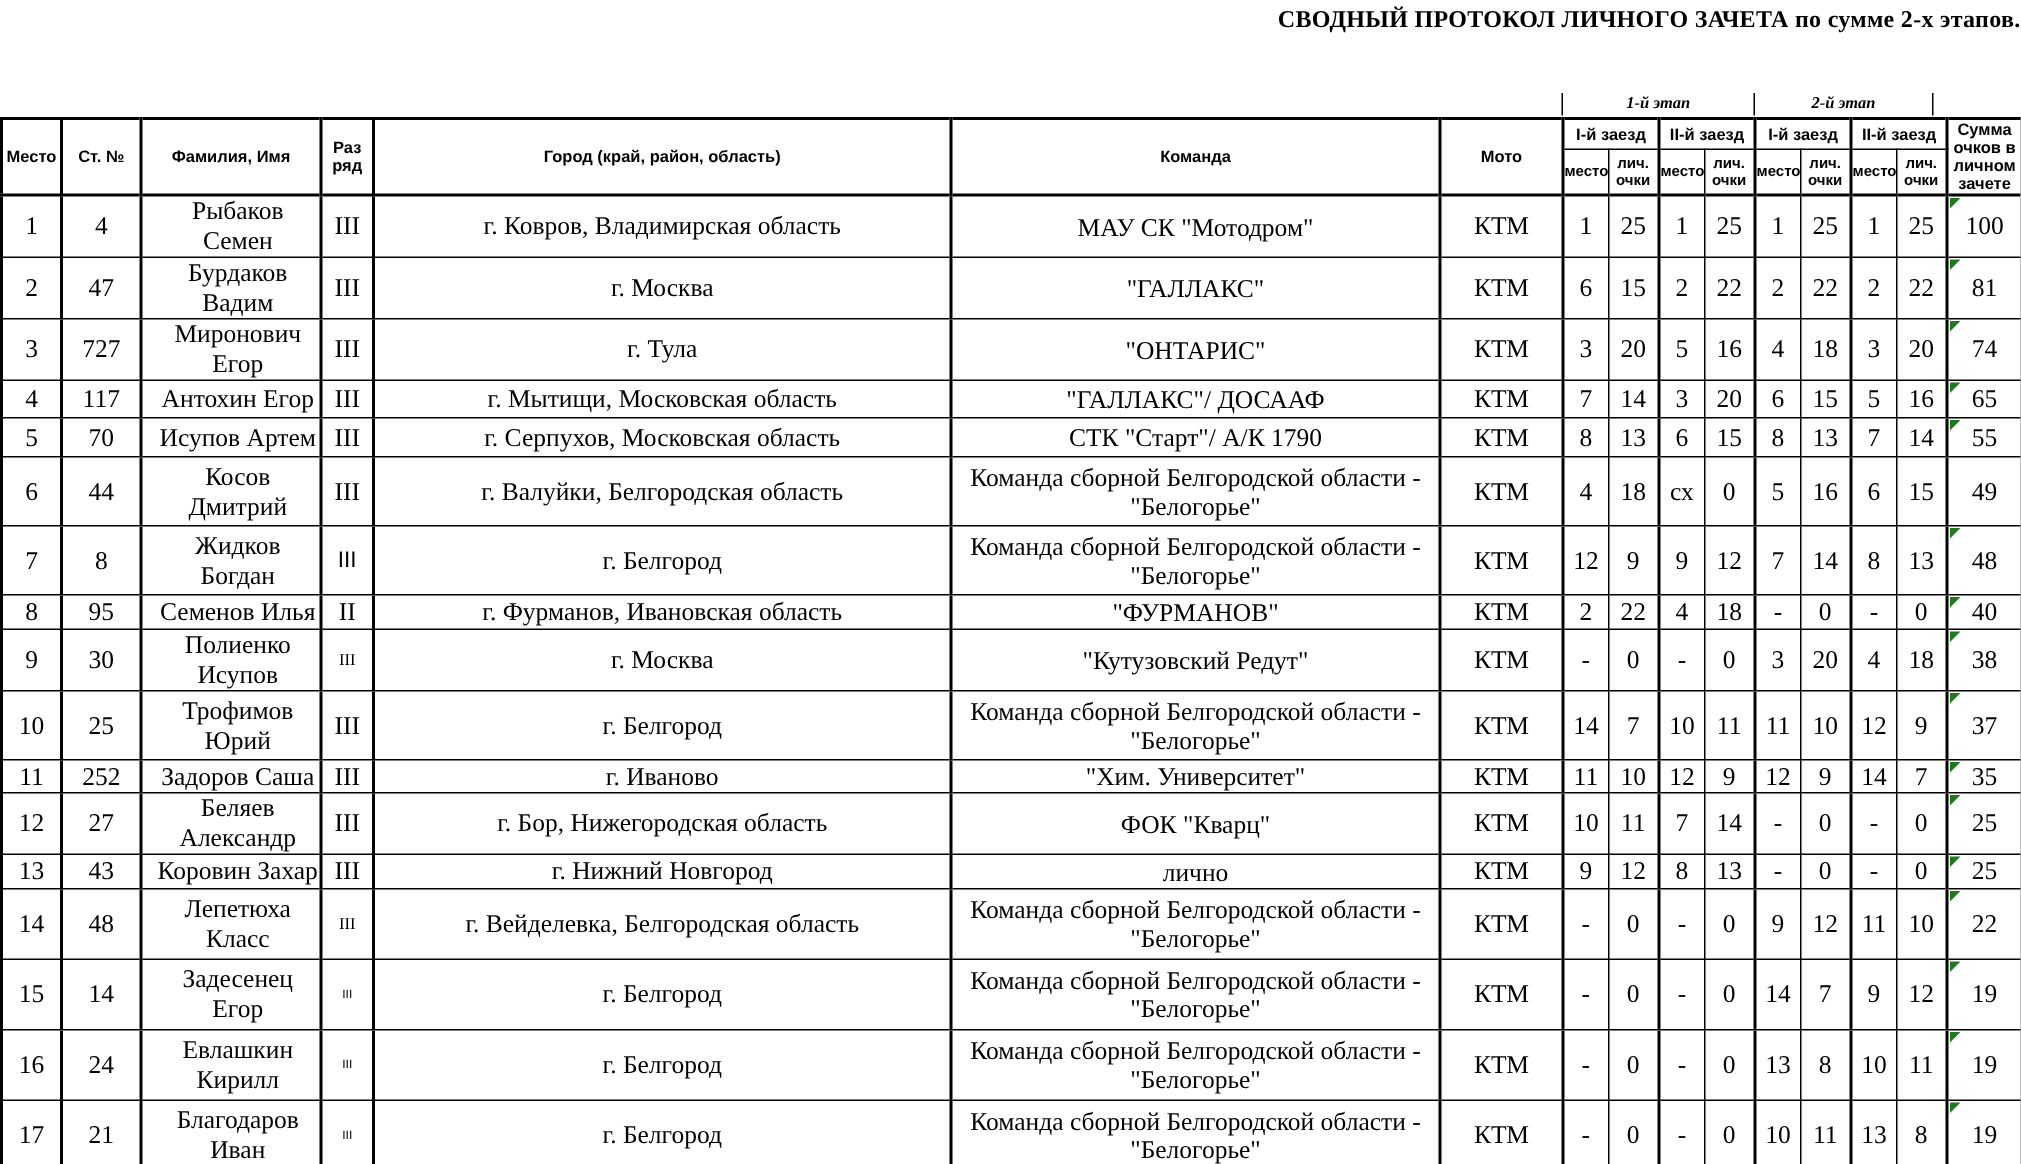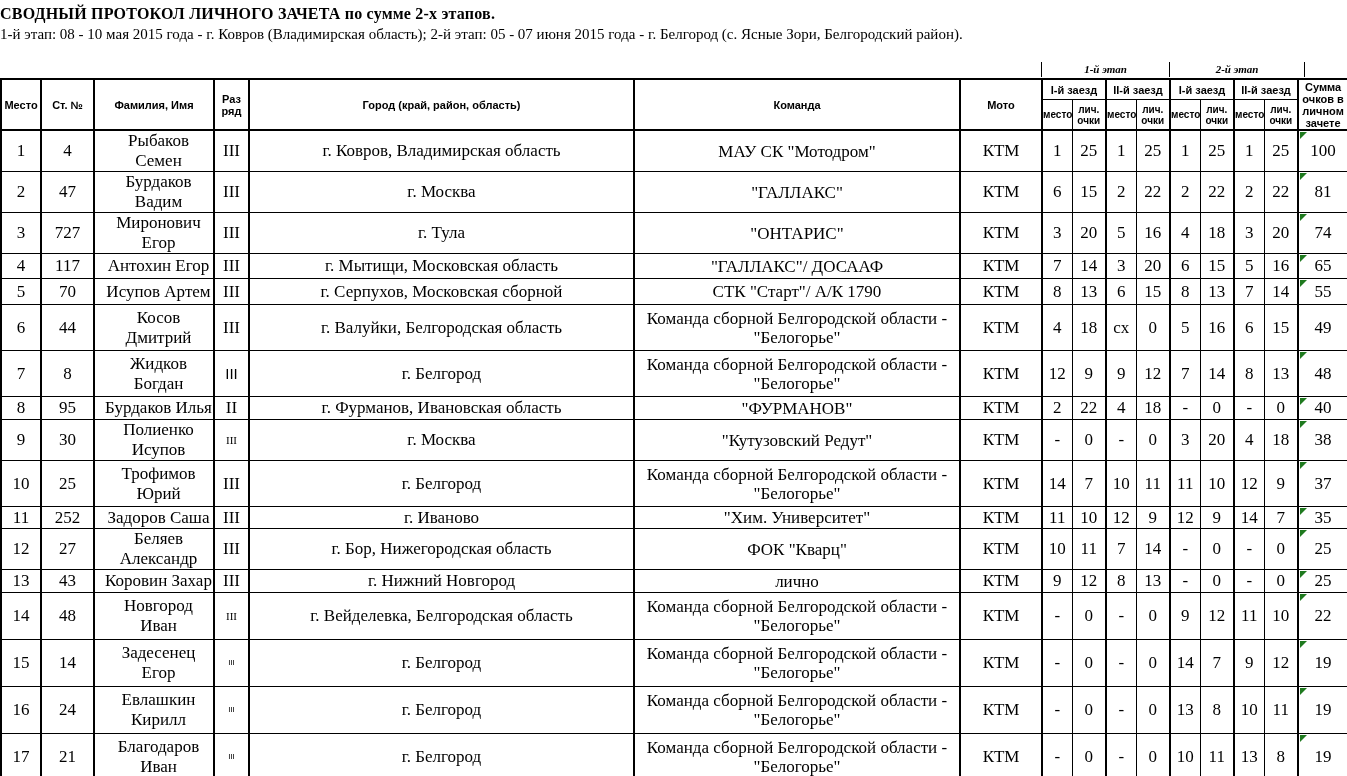--- a/index.html
+++ b/index.html
@@ -1,32 +1,32 @@
 <!DOCTYPE html>
 <html><head>
 <meta charset="utf-8">
 <style>
   * { box-sizing: border-box; }
   html,body { margin:0; padding:0; }
   body {
     width:1347px; height:776px; background:#ffffff; position:relative;
     font-family:"Liberation Serif", serif; color:#000;
   }
-  .titles { text-align:left; }
+  .titles { text-align:right; }
   .title1 { font-weight:bold; font-size:16px; padding-top:5px; letter-spacing:.2px; }
   .title2 { font-size:15px; margin-top:3px; }
   .title3 { font-weight:bold; font-style:italic; font-size:15px; margin-top:2px; }
   .title3 sup { font-size:10px; }
   .stage-label {
     position:absolute; top:62px; height:15px; line-height:14px;
     font-family:"Liberation Serif", serif; font-style:italic; font-weight:bold;
     font-size:11px; text-align:center;
   }
   #stage1 { left:1041px; width:128px; border-left:1px solid #000; }
-  #stage2 { left:1169px; width:136px; border-left:1px solid #000; border-right:1px solid #000; }
+  #stage2 { left:1169px; width:120px; border-left:1px solid #000; border-right:1px solid #000; }
 
   table {
     position:absolute; top:78px; left:0; width:1347px;
     border-collapse:collapse; table-layout:fixed;
     border:2px solid #000; border-bottom-width:3px;
   }
   th, td {
     border:1px solid #000; padding:0; overflow:hidden;
     text-align:center; vertical-align:middle;
   }
@@ -51,21 +51,20 @@
   .tri {
     position:absolute; left:1px; top:1px; width:0; height:0;
     border-top:7px solid #1f7a1f; border-right:7px solid transparent;
   }
 </style>
 </head>
 <body>
 
 <div class="titles">
   <div class="title1">СВОДНЫЙ ПРОТОКОЛ  ЛИЧНОГО  ЗАЧЕТА по сумме 2-х этапов.</div>
-  <div class="title2">1-й этап: 08 - 10 мая 2015 года - г. Ковров (Владимирская область); 2-й этап: 05 - 07 июня 2015 года - г. Белгород (с. Ясные Зори, Белгородский район).</div>
 </div>
 
 <div class="stage-label" id="stage1">1-й этап</div>
 <div class="stage-label" id="stage2">2-й этап</div>
 
 <table>
   <colgroup>
     <col style="width:40px">
       <col style="width:53px">
       <col style="width:120px">
@@ -185,21 +184,21 @@
         <td class="c-score">15</td>
         <td class="c-score bl2">5</td>
         <td class="c-score">16</td>
         <td class="c-sum bl2"><span class="tri" style="border-top-color: rgb(31, 122, 31);"></span><span>65</span></td>
       </tr>
       <tr style="height: 26px;">
         <td class="c-place">5</td>
         <td class="c-num bl2">70</td>
         <td class="c-name bl2">Исупов Артем</td>
         <td class="c-rank bl2">III</td>
-        <td class="c-city bl2">г. Серпухов, Московская сборной</td>
+        <td class="c-city bl2">г. Серпухов, Московская область</td>
         <td class="c-team bl2">СТК "Старт"/ А/К 1790</td>
         <td class="c-moto bl2">КТМ</td>
         <td class="c-score bl2">8</td>
         <td class="c-score">13</td>
         <td class="c-score bl2">6</td>
         <td class="c-score">15</td>
         <td class="c-score bl2">8</td>
         <td class="c-score">13</td>
         <td class="c-score bl2">7</td>
         <td class="c-score">14</td>
@@ -237,21 +236,21 @@
         <td class="c-score">12</td>
         <td class="c-score bl2">7</td>
         <td class="c-score">14</td>
         <td class="c-score bl2">8</td>
         <td class="c-score">13</td>
         <td class="c-sum bl2"><span class="tri" style="border-top-color: rgb(31, 122, 31);"></span><span>48</span></td>
       </tr>
       <tr style="height: 23px;">
         <td class="c-place">8</td>
         <td class="c-num bl2">95</td>
-        <td class="c-name bl2">Бурдаков Илья</td>
+        <td class="c-name bl2">Семенов Илья</td>
         <td class="c-rank bl2">II</td>
         <td class="c-city bl2">г. Фурманов, Ивановская область</td>
         <td class="c-team bl2">"ФУРМАНОВ"</td>
         <td class="c-moto bl2">КТМ</td>
         <td class="c-score bl2">2</td>
         <td class="c-score">22</td>
         <td class="c-score bl2">4</td>
         <td class="c-score">18</td>
         <td class="c-score bl2">-</td>
         <td class="c-score">0</td>
@@ -345,21 +344,21 @@
         <td class="c-score">13</td>
         <td class="c-score bl2">-</td>
         <td class="c-score">0</td>
         <td class="c-score bl2">-</td>
         <td class="c-score">0</td>
         <td class="c-sum bl2"><span class="tri" style="border-top-color: rgb(31, 122, 31);"></span><span>25</span></td>
       </tr>
       <tr style="height: 47px;">
         <td class="c-place">14</td>
         <td class="c-num bl2">48</td>
-        <td class="c-name bl2">Новгород Иван</td>
+        <td class="c-name bl2">Лепетюха Класс</td>
         <td class="c-rank bl2 rz-sm">III</td>
         <td class="c-city bl2">г. Вейделевка, Белгородская область</td>
         <td class="c-team bl2">Команда сборной Белгородской области - "Белогорье"</td>
         <td class="c-moto bl2">КТМ</td>
         <td class="c-score bl2">-</td>
         <td class="c-score">0</td>
         <td class="c-score bl2">-</td>
         <td class="c-score">0</td>
         <td class="c-score bl2">9</td>
         <td class="c-score">12</td>

